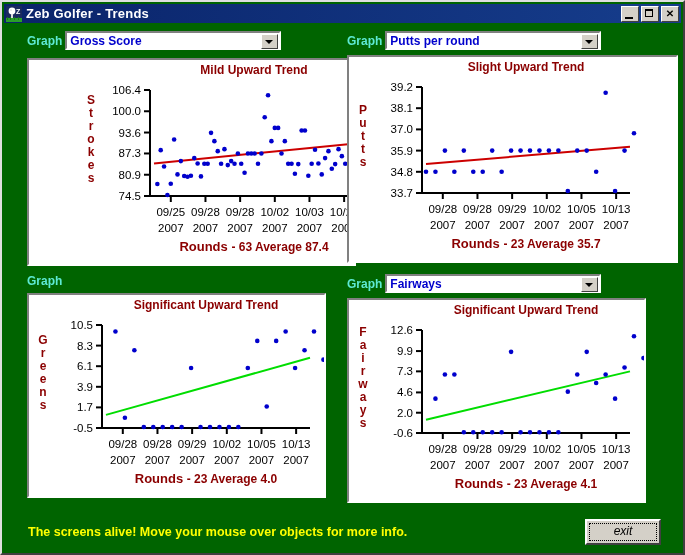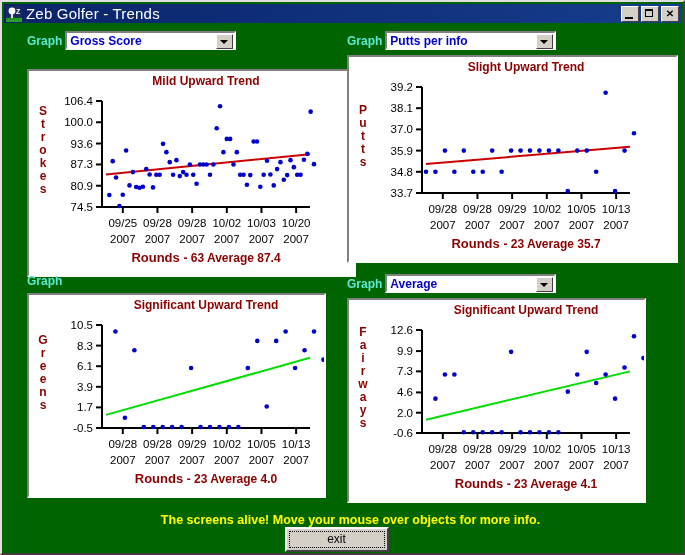--- a/index.html
+++ b/index.html
@@ -38,22 +38,22 @@
     width: 16px;
     height: 16px;
     position: relative;
     flex: 0 0 auto;
     margin-right: 4px;
     background: #1a2a5e;
     overflow: hidden;
   }
   .title-text {
     color: #ffffff;
-    font-size: 15px;
-    font-weight: normal;
+    font-size: 13px;
+    font-weight: bold;
     letter-spacing: 0.2px;
     white-space: nowrap;
     flex: 1 1 auto;
   }
   .win-buttons {
     display: flex;
     gap: 2px;
     flex: 0 0 auto;
   }
   .win-btn {
@@ -95,21 +95,21 @@
     font-weight: bold;
     margin-right: 3px;
     white-space: nowrap;
   }
   .selector-row {
     display: flex;
     align-items: center;
   }
   .combo {
     position: relative;
-    width: 171px;
+    width: 216px;
     height: 19px;
     background: #ffffff;
     border-top: 2px solid #808080;
     border-left: 2px solid #808080;
     border-right: 2px solid #ffffff;
     border-bottom: 2px solid #ffffff;
     box-sizing: border-box;
     display: flex;
     align-items: center;
   }
@@ -154,44 +154,44 @@
     position: absolute;
     left: 2px;
     bottom: 2px;
     width: 677px;
     height: 38px;
     display: flex;
     align-items: center;
     justify-content: space-between;
     padding: 0 8px;
     box-sizing: border-box;
-    flex-direction: column;
   }
   .status-text {
     color: #ffff00;
     font-size: 12.5px;
     font-weight: bold;
     padding-left: 16px;
   }
   .exit-btn {
-    width: 104px;
+    width: 76px;
     height: 26px;
     background: #d4d0c8;
     border-top: 2px solid #ffffff;
     border-left: 2px solid #ffffff;
     border-right: 2px solid #404040;
     border-bottom: 2px solid #404040;
     box-sizing: border-box;
     color: #000;
     font-size: 12px;
     text-align: center;
     line-height: 21px;
     cursor: default;
     position: relative;
     margin-right: 12px;
+    font-style: italic;
   }
   .exit-btn::after {
     content:"";
     position:absolute; left:2px; top:2px; right:2px; bottom:2px;
     border:1px dotted #000;
     pointer-events:none;
   }
 </style>
 </head>
 <body>
@@ -228,21 +228,21 @@
   </div>
 
   <div class="panel" style="left:25px; top:29px;">
     <div class="selector-row">
       <span class="graph-label">Graph</span>
       <div class="combo">
         <span class="combo-text">Gross Score</span>
         <span class="combo-arrow"></span>
       </div>
     </div>
-    <div class="chart-frame" style="width:329px; height:208px; margin-top:19px;">
+    <div class="chart-frame" style="width:329px; height:208px; margin-top:8px;padding-left:48px;">
       <svg width="295" height="204" viewBox="0 0 295 204">
           <text x="177" y="14" text-anchor="middle" font-family="Liberation Sans, sans-serif" font-size="12" font-weight="bold" fill="#8b0000">Mild Upward Trend</text>
           <line x1="73" y1="30" x2="73" y2="136" stroke="#000" stroke-width="2"></line>
           <line x1="73" y1="136" x2="281" y2="136" stroke="#000" stroke-width="2"></line>
           <line x1="67" y1="136" x2="73" y2="136" stroke="#000" stroke-width="2"></line>
           <text x="64" y="140" text-anchor="end" font-family="Liberation Sans, sans-serif" font-size="11.5" fill="#000">74.5</text>
           <line x1="67" y1="114.7335423197492" x2="73" y2="114.7335423197492" stroke="#000" stroke-width="2"></line>
           <text x="64" y="118.7335423197492" text-anchor="end" font-family="Liberation Sans, sans-serif" font-size="11.5" fill="#000">80.9</text>
           <line x1="67" y1="93.46708463949845" x2="73" y2="93.46708463949845" stroke="#000" stroke-width="2"></line>
           <text x="64" y="97.46708463949845" text-anchor="end" font-family="Liberation Sans, sans-serif" font-size="11.5" fill="#000">87.3</text>
@@ -342,21 +342,21 @@
           <circle cx="281.64516129032256" cy="40.6332288401254" r="2.3" fill="#0000cc"></circle>
           <circle cx="285" cy="93.1347962382445" r="2.3" fill="#0000cc"></circle>
         </svg>
     </div>
   </div>
 
   <div class="panel" style="left:345px; top:29px;">
     <div class="selector-row">
       <span class="graph-label">Graph</span>
       <div class="combo">
-        <span class="combo-text">Putts per info</span>
+        <span class="combo-text">Putts per round</span>
         <span class="combo-arrow"></span>
       </div>
     </div>
     <div class="chart-frame" style="width:331px; height:208px; margin-top:5px;">
       <svg width="295" height="204" viewBox="0 0 295 204">
           <text x="177" y="14" text-anchor="middle" font-family="Liberation Sans, sans-serif" font-size="12" font-weight="bold" fill="#8b0000">Slight Upward Trend</text>
           <line x1="73" y1="30" x2="73" y2="136" stroke="#000" stroke-width="2"></line>
           <line x1="73" y1="136" x2="281" y2="136" stroke="#000" stroke-width="2"></line>
           <line x1="67" y1="136" x2="73" y2="136" stroke="#000" stroke-width="2"></line>
           <text x="64" y="140" text-anchor="end" font-family="Liberation Sans, sans-serif" font-size="11.5" fill="#000">33.7</text>
@@ -493,21 +493,21 @@
           <circle cx="285" cy="36.55454545454545" r="2.3" fill="#0000cc"></circle>
           <circle cx="294.45454545454544" cy="64.64545454545456" r="2.3" fill="#0000cc"></circle>
         </svg>
     </div>
   </div>
 
   <div class="panel" style="left:345px; top:272px;">
     <div class="selector-row">
       <span class="graph-label">Graph</span>
       <div class="combo">
-        <span class="combo-text">Average</span>
+        <span class="combo-text">Fairways</span>
         <span class="combo-arrow"></span>
       </div>
     </div>
     <div class="chart-frame" style="width:299px; height:205px; margin-top:5px;">
       <svg width="295" height="201" viewBox="0 0 295 201">
           <text x="177" y="14" text-anchor="middle" font-family="Liberation Sans, sans-serif" font-size="12" font-weight="bold" fill="#8b0000">Significant Upward Trend</text>
           <line x1="73" y1="30" x2="73" y2="133" stroke="#000" stroke-width="2"></line>
           <line x1="73" y1="133" x2="281" y2="133" stroke="#000" stroke-width="2"></line>
           <line x1="67" y1="133" x2="73" y2="133" stroke="#000" stroke-width="2"></line>
           <text x="64" y="137" text-anchor="end" font-family="Liberation Sans, sans-serif" font-size="11.5" fill="#000">-0.6</text>

